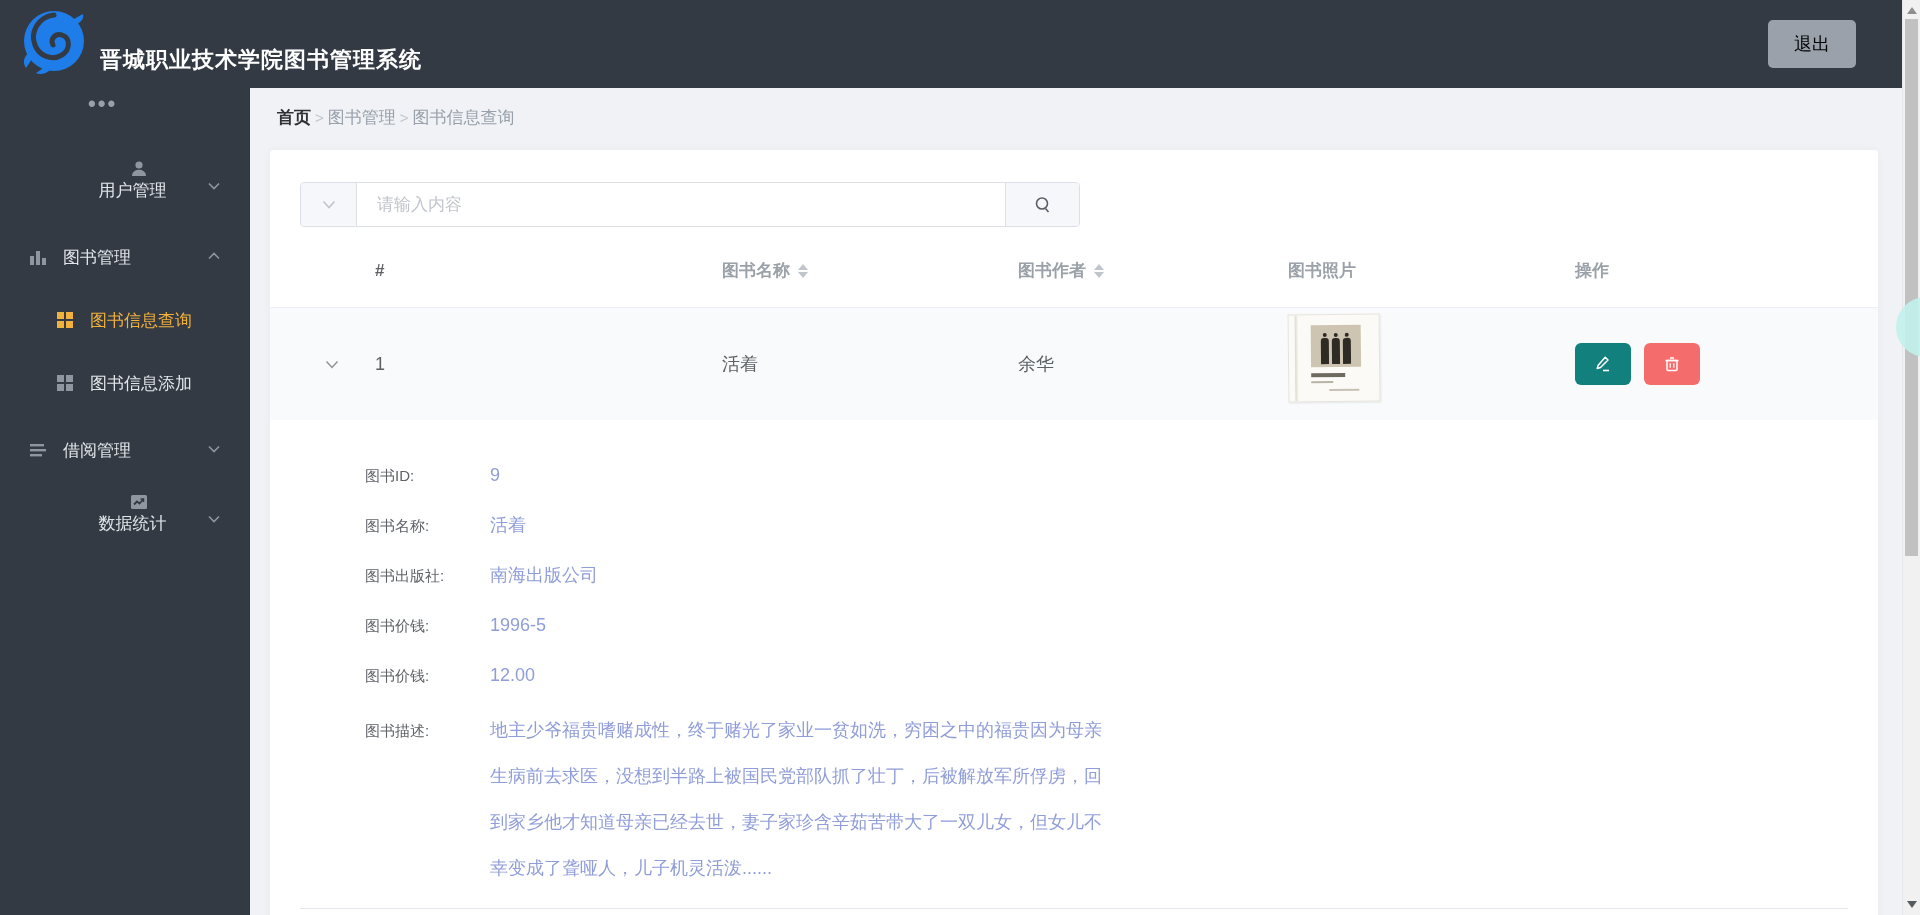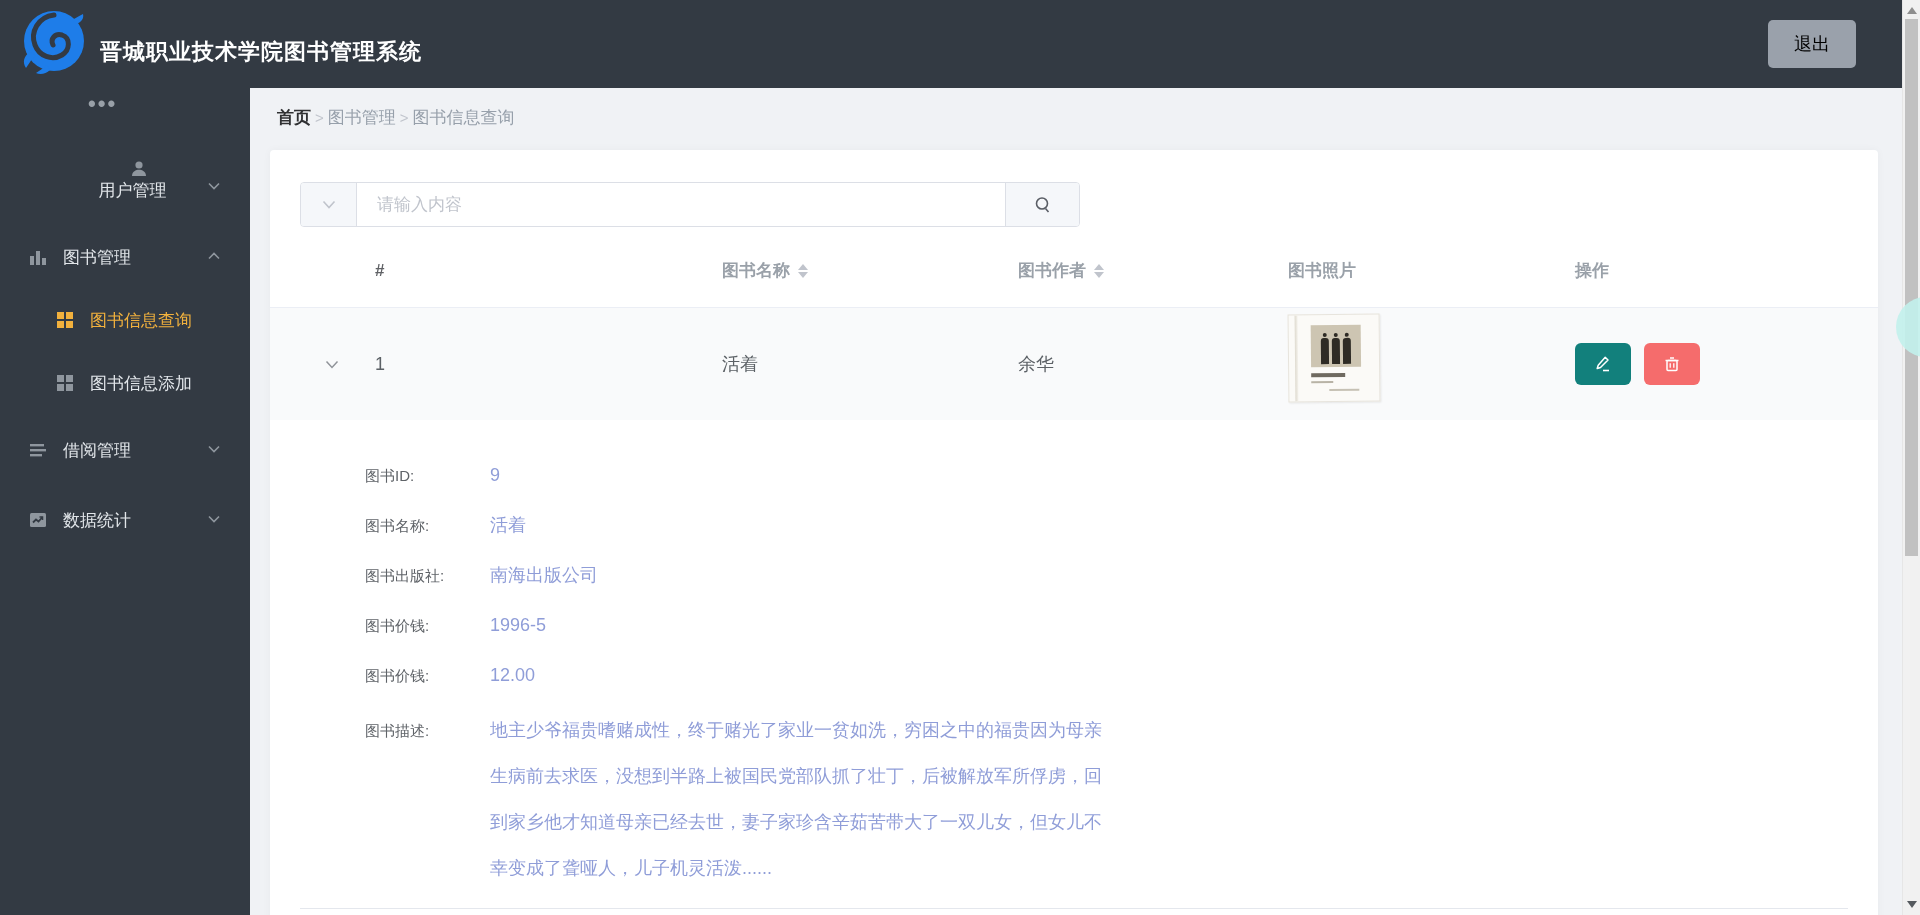--- a/index.html
+++ b/index.html
@@ -9,21 +9,21 @@
     background:#f0f2f5; position:relative; color:#606266;
   }
 
   
   .app-header {
     position:absolute; left:0; top:0; width:1902px; height:88px;
     background:#333a43; z-index:3; display:flex; align-items:center;
   }
   .logo { position:absolute; left:20px; top:8px; width:66px; height:68px; }
   .app-title {
-    position:absolute; left:100px; top:8px; height:88px; line-height:88px;
+    position:absolute; left:100px; top:16px; height:88px; line-height:88px;
     color:#ffffff; font-size:22px; font-weight:bold;
     font-family:"Liberation Serif","DejaVu Serif",serif; letter-spacing:1px;
   }
   .logout-btn {
     position:absolute; right:46px; top:20px; width:88px; height:48px;
     background:#9aa1ab; border:none; border-radius:5px; color:#000000;
     font-size:18px; cursor:pointer; font-family:inherit;
   }
 
   
@@ -223,21 +223,21 @@
       <rect x="2" y="4" width="14" height="2.4" fill="#8f969e"></rect>
       <rect x="2" y="9" width="16" height="2.4" fill="#8f969e"></rect>
       <rect x="2" y="14" width="12" height="2.4" fill="#8f969e"></rect>
     </svg>
     <span class="mi-label">借阅管理</span>
     <svg class="mi-chevron" width="12" height="8" viewBox="0 0 12 8">
       <polyline points="1,1.5 6,6.5 11,1.5" fill="none" stroke="#8f969e" stroke-width="1.6"></polyline>
     </svg>
   </div>
 
-  <div class="menu-item" style="top:404px;">
+  <div class="menu-item" style="top:404px;flex-direction:column;">
     <svg class="mi-icon" viewBox="0 0 20 20">
       <rect x="2" y="3" width="16" height="14" rx="1.5" fill="#8f969e"></rect>
       <polyline points="5,12.5 8,9.5 10.5,11.5 14.5,7" fill="none" stroke="#333a43" stroke-width="1.8"></polyline>
       <polyline points="11.5,7 14.5,7 14.5,10" fill="none" stroke="#333a43" stroke-width="1.5"></polyline>
     </svg>
     <span class="mi-label">数据统计</span>
     <svg class="mi-chevron" width="12" height="8" viewBox="0 0 12 8">
       <polyline points="1,1.5 6,6.5 11,1.5" fill="none" stroke="#8f969e" stroke-width="1.6"></polyline>
     </svg>
   </div>

